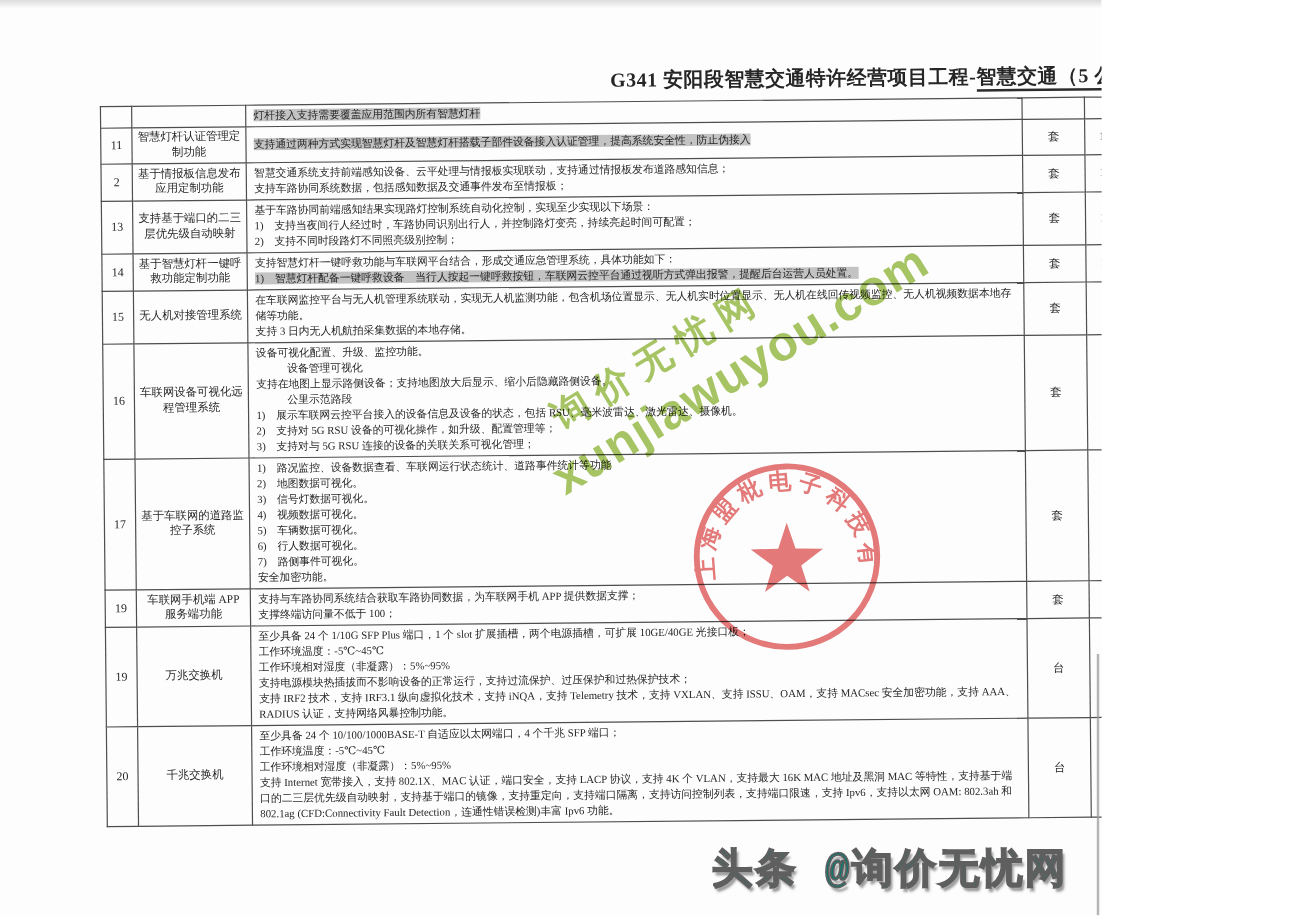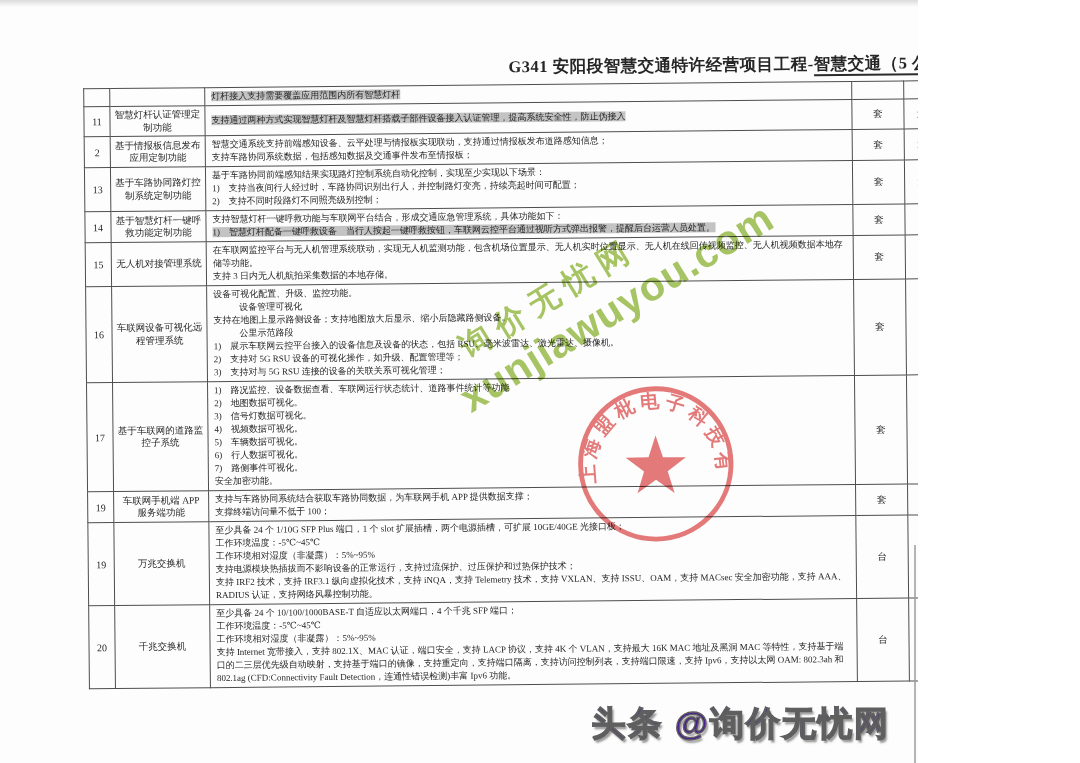--- a/index.html
+++ b/index.html
@@ -31,21 +31,21 @@
   .watermark{position:absolute;left:430px;top:345px;transform:rotate(-31deg);transform-origin:left top;
              color:rgba(150,186,72,.85);mix-blend-mode:multiply;pointer-events:none;}
   .watermark .cn{font-size:31px;letter-spacing:9px;font-weight:700;margin-left:26px;}
   .watermark .en{font-size:41px;font-weight:700;letter-spacing:1px;font-family:"Liberation Sans","DejaVu Sans",sans-serif;}
 
   
   .stamp{position:absolute;left:572px;top:382px;width:166px;height:166px;opacity:.82;mix-blend-mode:multiply;pointer-events:none;}
 
   
   .footer-logo{position:absolute;right:28px;bottom:16px;font-size:34px;font-weight:700;
-               font-family:Liberation Sans, sans-serif;color:#4c1d95;
+               font-family:Liberation Mono, monospace;color:#0f766e;
                -webkit-text-stroke:1.3px #5f5f5f;text-shadow:2px 3px 2px rgba(70,70,70,.55);letter-spacing:2px;}
 
   
   .edge-line{position:absolute;right:2px;top:545px;width:2px;height:218px;background:#9b9b9b;opacity:.75;}
   .top-right-line{position:absolute;left:991px;top:0;width:2px;height:26px;background:#b8b8b8;}
   .red-marks{position:absolute;right:-4px;top:445px;width:34px;height:200px;}
 </style>
 </head>
 <body>
 
@@ -87,21 +87,21 @@
             <td class="c-desc">
               <div class="line"><span>智慧交通系统支持前端感知设备、云平处理与情报板实现联动，支持通过情报板发布道路感知信息；</span></div>
               <div class="line"><span>支持车路协同系统数据，包括感知数据及交通事件发布至情报板；</span></div>
             </td>
             <td class="c-unit">套</td>
             <td class="c-qty">1</td>
             <td class="c-val">10</td>
           </tr>
           <tr>
             <td class="c-no">13</td>
-            <td class="c-name">基于车路协同路灯控制系统定制功能</td>
+            <td class="c-name">支持基于端口的二三层优先级自动映射</td>
             <td class="c-desc">
               <div class="line"><span>基于车路协同前端感知结果实现路灯控制系统自动化控制，实现至少实现以下场景：</span></div>
               <div class="line"><span>1)　支持当夜间行人经过时，车路协同识别出行人，并控制路灯变亮，持续亮起时间可配置；</span></div>
               <div class="line"><span>2)　支持不同时段路灯不同照亮级别控制；</span></div>
             </td>
             <td class="c-unit">套</td>
             <td class="c-qty">1</td>
             <td class="c-val">5</td>
           </tr>
           <tr>

